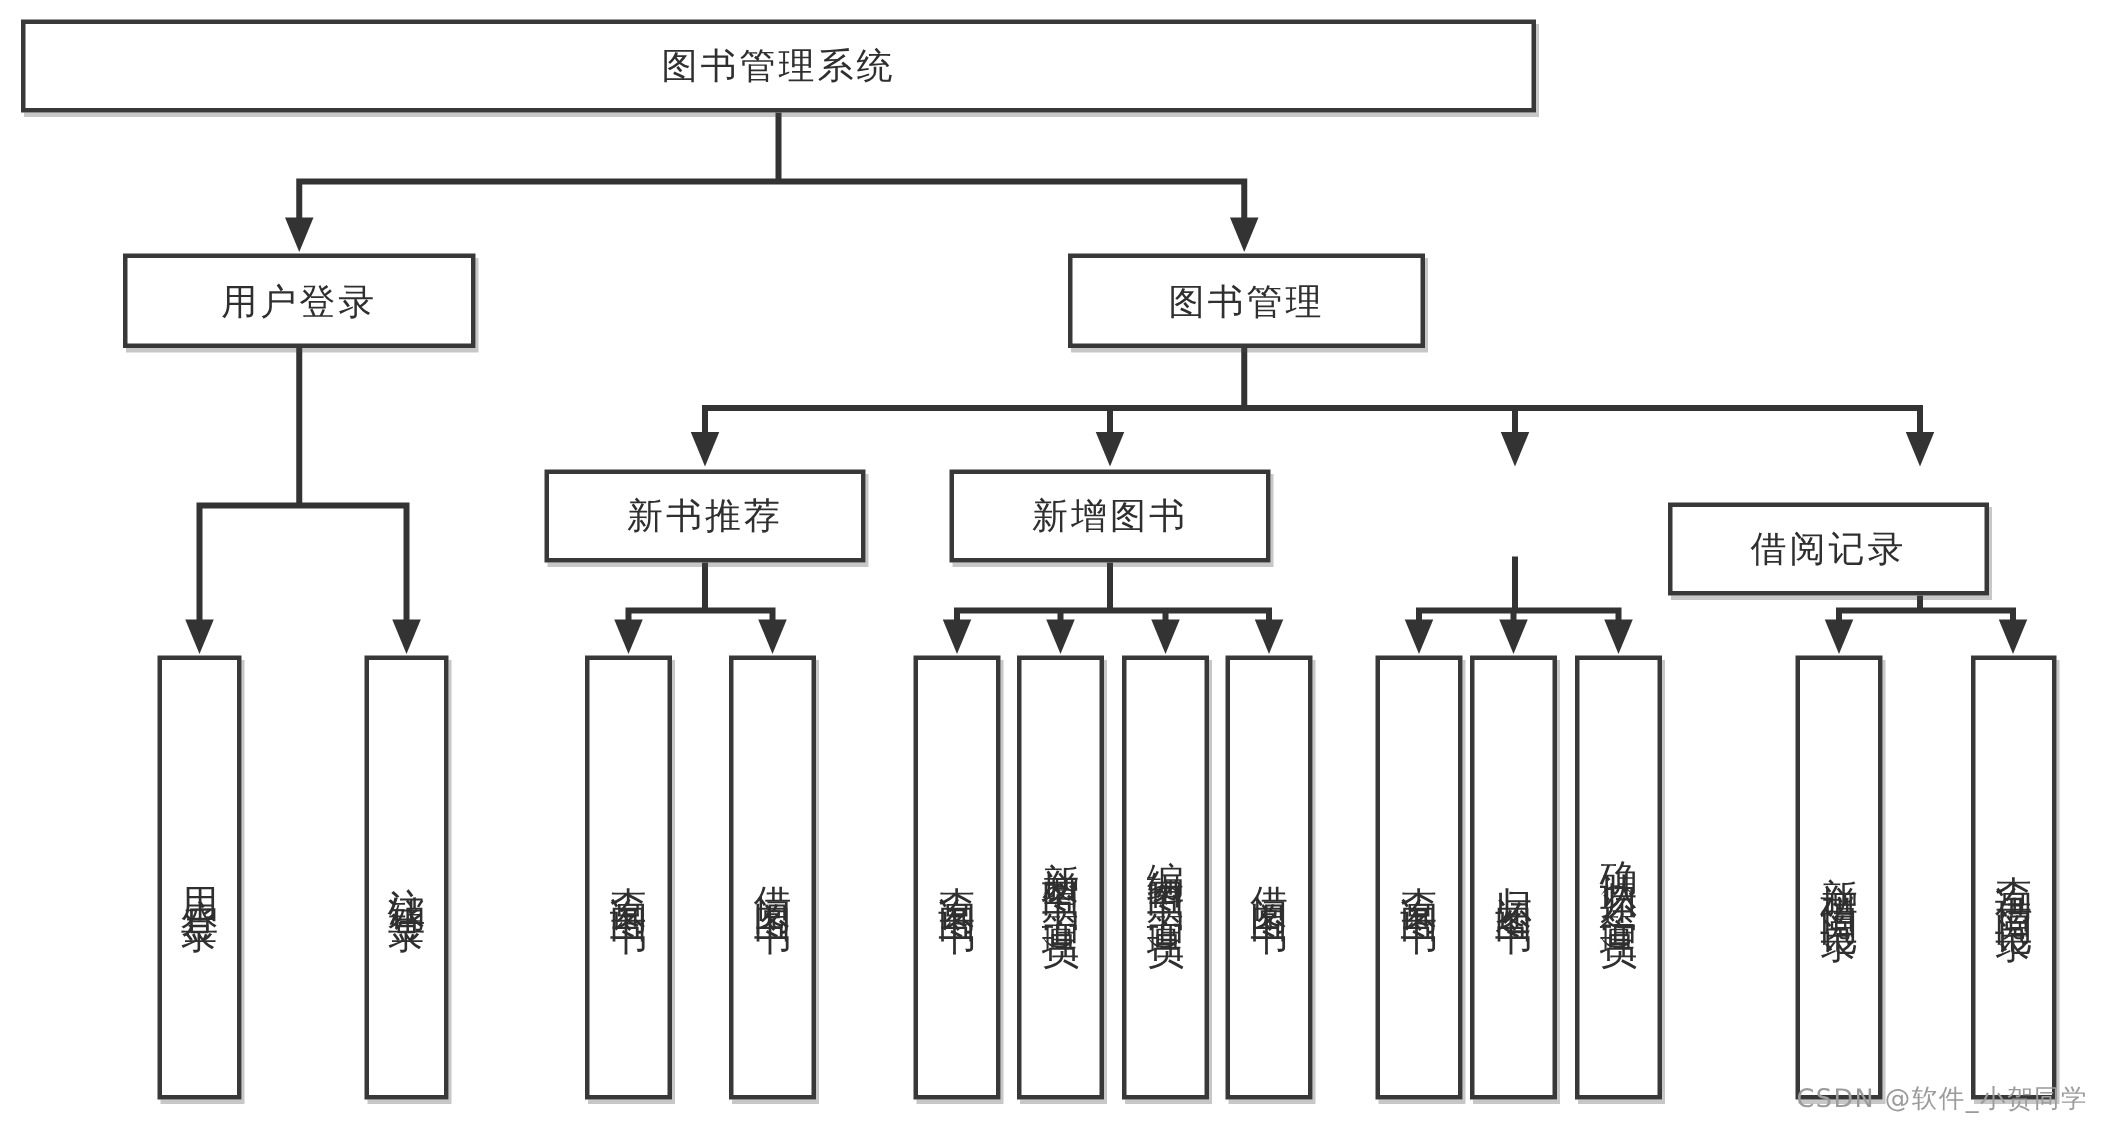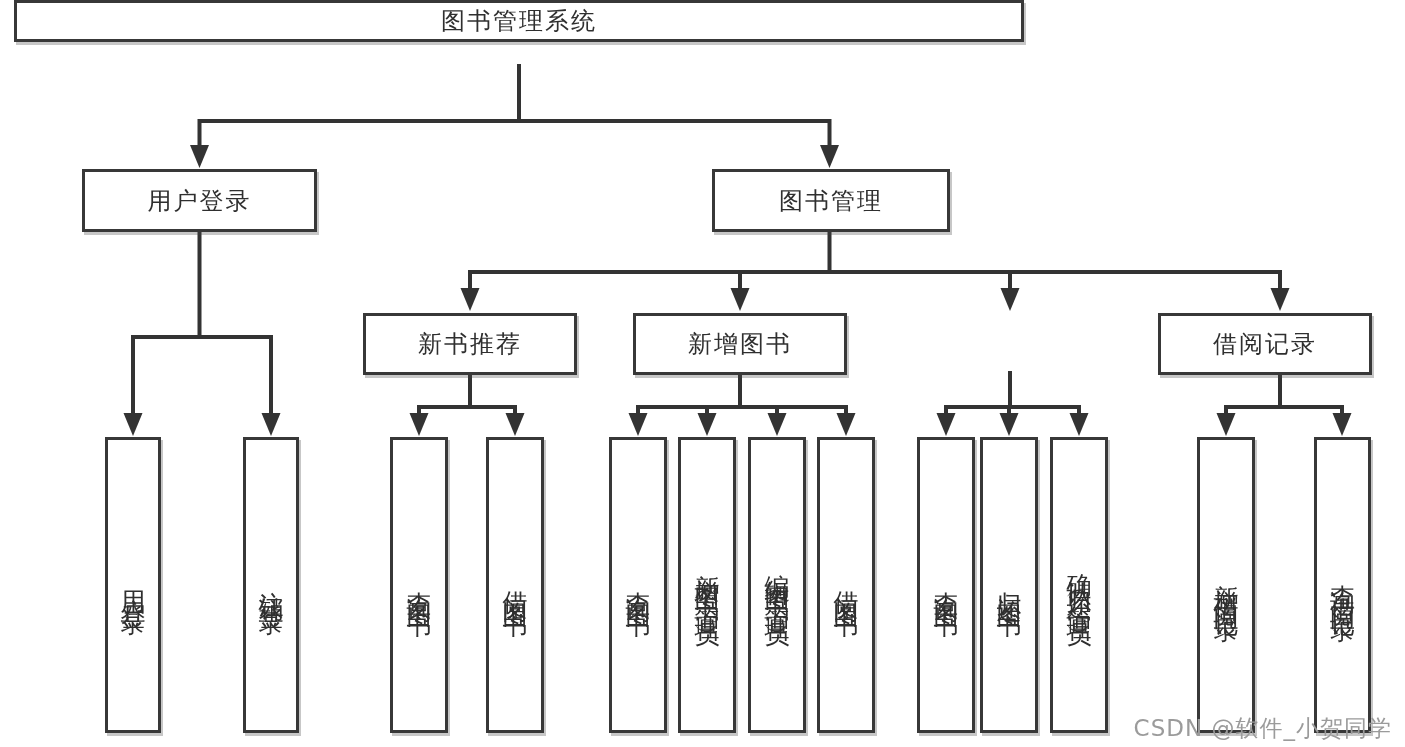--- a/index.html
+++ b/index.html
@@ -20,21 +20,21 @@
   .hlabel{font-size:24px;letter-spacing:2px;white-space:nowrap;}
   .vlabel{
     writing-mode:vertical-lr;text-orientation:mixed;
     font-size:25px;letter-spacing:7px;line-height:1;white-space:nowrap;
   }
   .leaf{top:437px;height:296px;}
   .lvl2{top:169px;height:63px;}
   .lvl3{top:313px;height:62px;text-align:right;}
   .watermark{
     position:absolute;right:13px;bottom:3px;z-index:3;
-    font-size:23px;color:#9b9b9b;letter-spacing:1px;white-space:nowrap;
+    font-size:17px;color:#9b9b9b;letter-spacing:1px;white-space:nowrap;
   }
 </style>
 </head>
 <body>
 
 <div class="stage">
 
   <svg class="connectors" width="1405" height="747" viewBox="0 0 1405 747">
 
     <g stroke="#333333" stroke-width="4" fill="none" stroke-linecap="square">
@@ -92,38 +92,38 @@
 
     <g stroke="#333333" stroke-width="4" fill="none" stroke-linecap="square">
       <path d="M1280 373 V407 M1226 407 H1342 M1226 407 V419 M1342 407 V419"></path>
     </g>
     <g fill="#333333" stroke="none">
       <path d="M1216.5 413 L1235.5 413 L1226 436 Z"></path>
       <path d="M1332.5 413 L1351.5 413 L1342 436 Z"></path>
     </g>
   </svg>
 
-  <div class="node" style="left:14px;top:0;width:1010px;height:42px;">
+  <div class="node" style="left:14px;top:13px;width:1010px;height:62px;">
     <span class="hlabel">图书管理系统</span>
   </div>
 
   <div class="node lvl2" style="left:82px;width:235px;">
     <span class="hlabel">用户登录</span>
   </div>
   <div class="node lvl2" style="left:712px;width:238px;">
     <span class="hlabel">图书管理</span>
   </div>
 
   <div class="node lvl3" style="left:363px;width:214px;">
     <span class="hlabel">新书推荐</span>
   </div>
   <div class="node lvl3" style="left:633px;width:214px;">
     <span class="hlabel">新增图书</span>
   </div>
-  <div class="node lvl3" style="left:1158px;width:214px;">
+  <div class="node lvl3" style="left:1112px;width:214px;margin-top:22px;">
     <span class="hlabel">借阅记录</span>
   </div>
 
   <div class="node leaf" style="left:105px;width:56px;">
     <span class="vlabel">用户登录</span>
   </div>
   <div class="node leaf" style="left:243px;width:56px;">
     <span class="vlabel">注销登录</span>
   </div>
 

